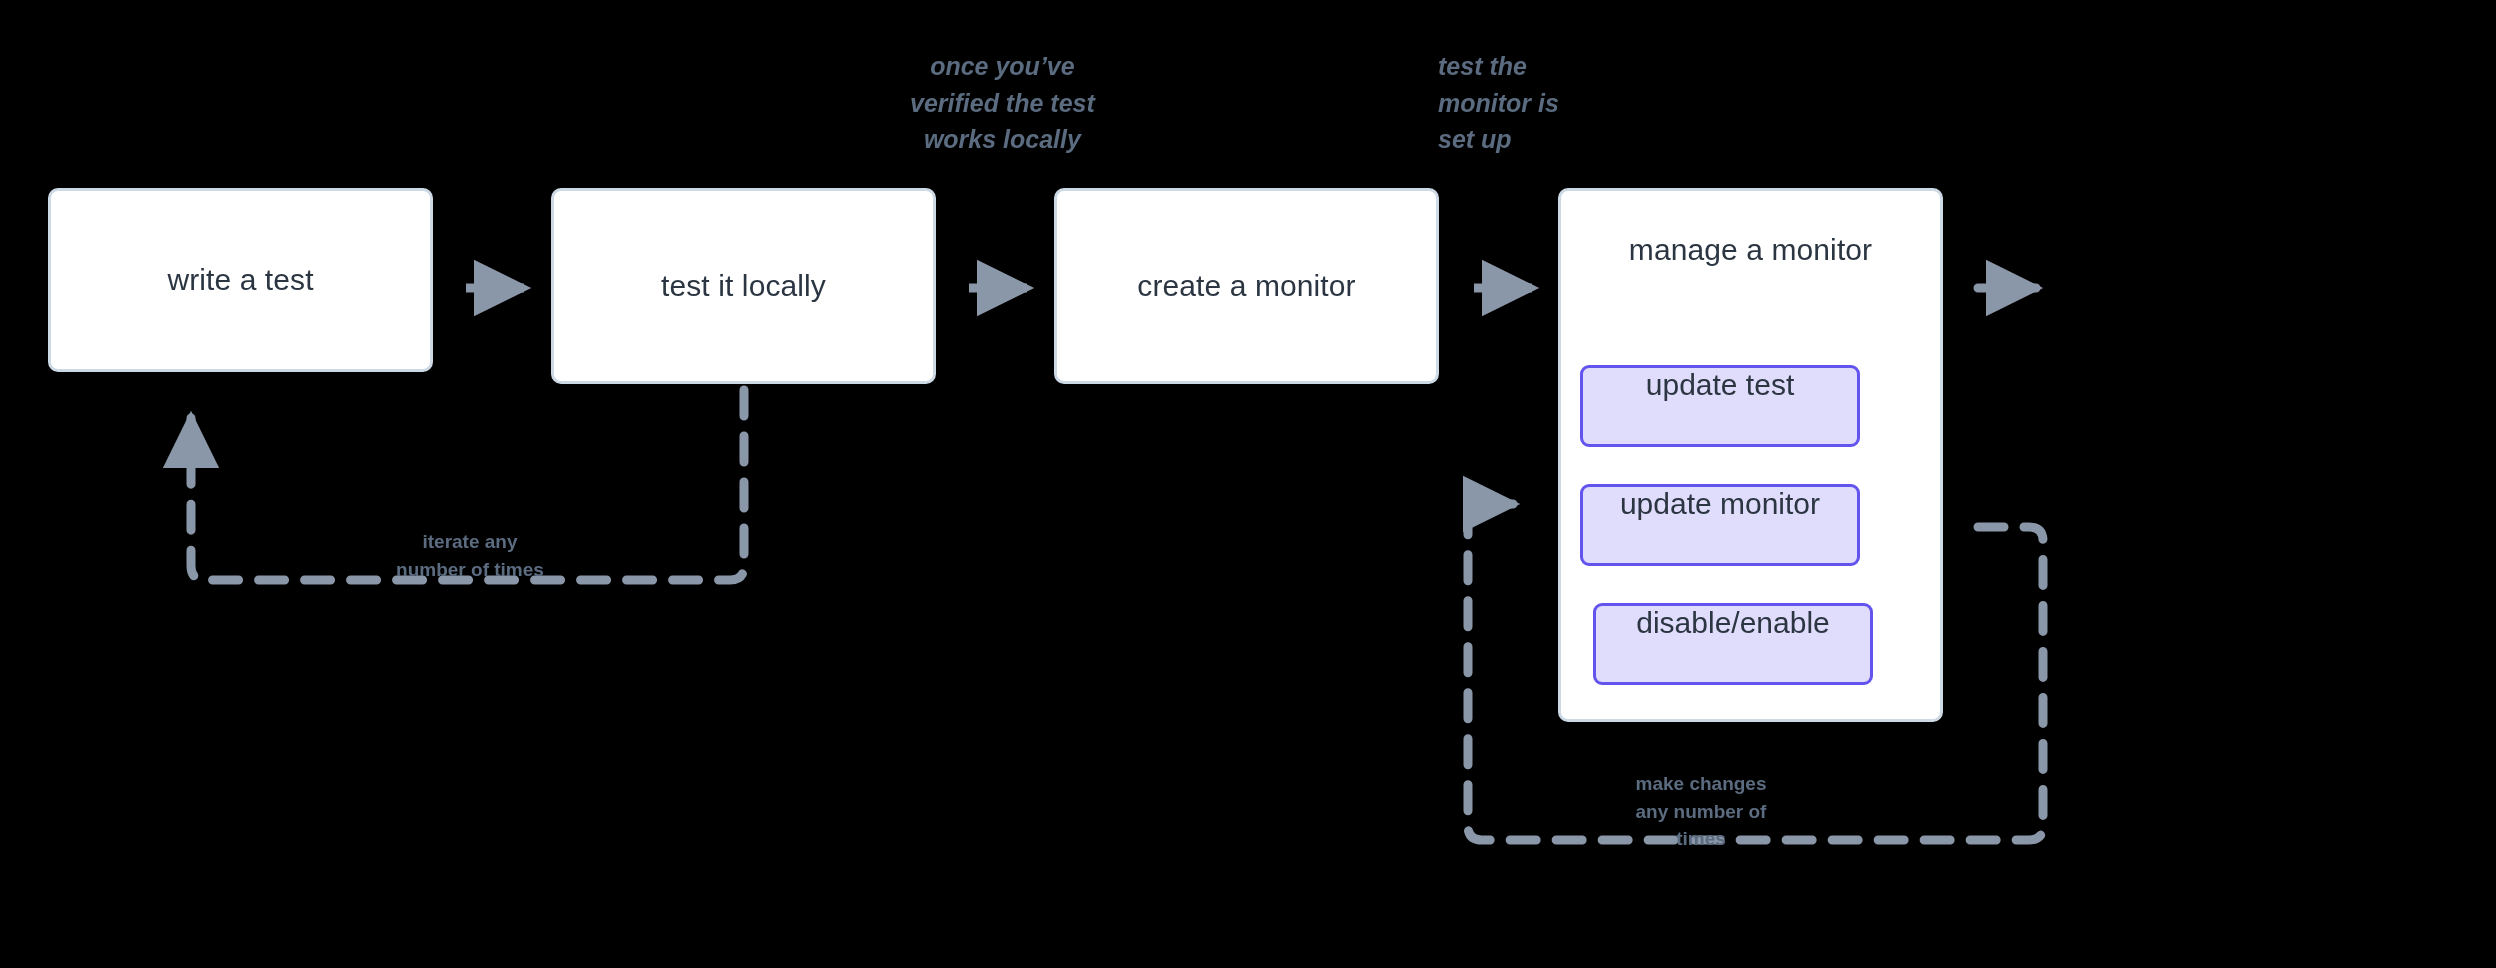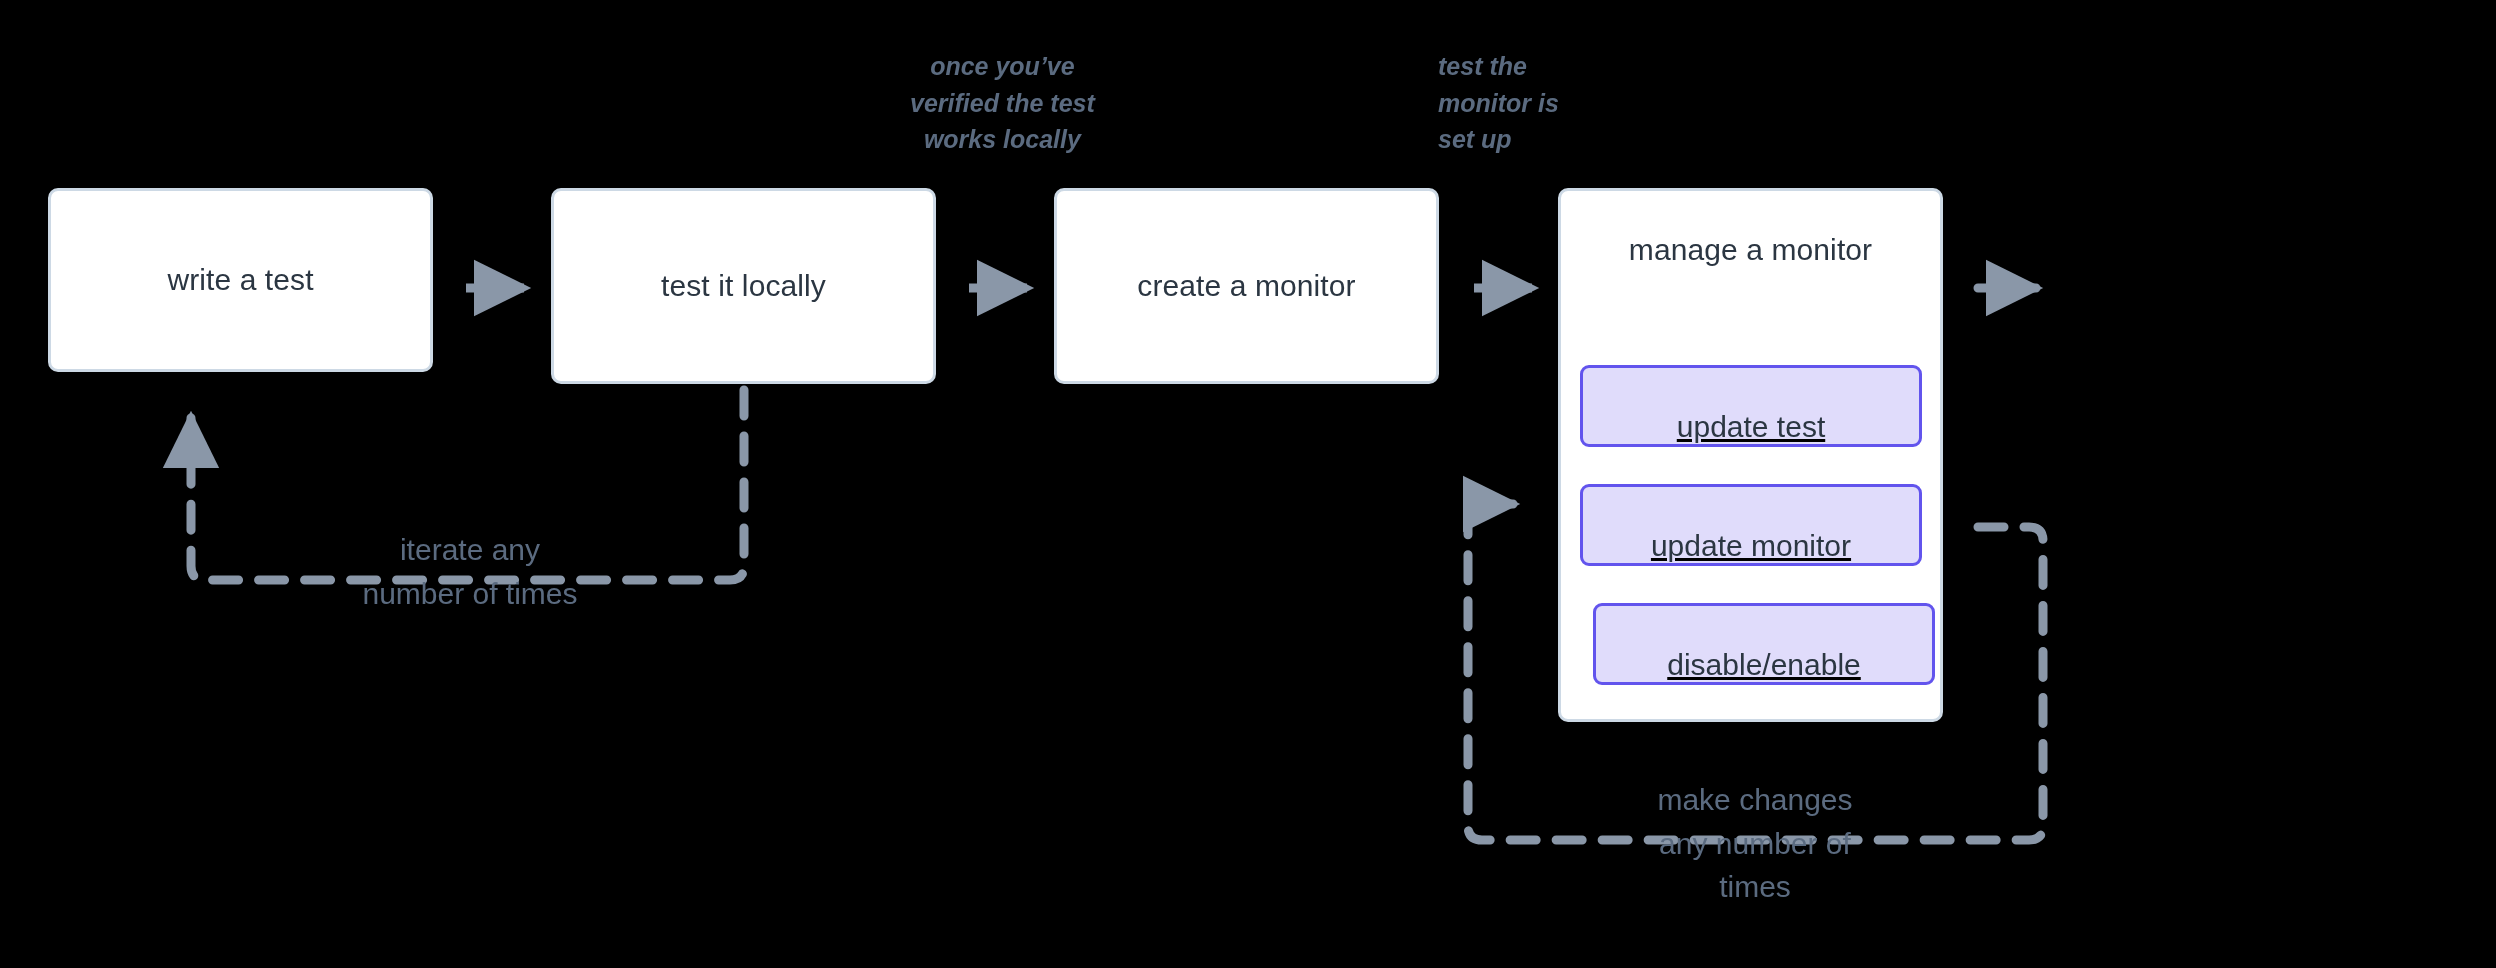--- a/index.html
+++ b/index.html
@@ -47,44 +47,43 @@
   .node.grouped {
     justify-content: flex-start;
     padding-top: 42px;
   }
   .subnode {
     box-sizing: border-box;
     background: #e0dcfb;
     border: 3px solid #6254ed;
     border-radius: 9px;
     display: flex;
-    align-items: flex-end;
+    align-items: flex-start;
     justify-content: center;
-    width: 342px;
+    width: 280px;
     height: 82px;
-    text-decoration: underline;
   }
   .subnode-label {
     font-size: 30px;
     color: #2b3642;
     white-space: nowrap;
   }
   .edge-note {
     position: absolute;
     font-size: 25px;
     font-style: italic;
     font-weight: bold;
     color: #5b6b80;
     line-height: 1.46;
     white-space: pre-line;
   }
   .loop-note {
     position: absolute;
-    font-size: 30px;
-    font-weight: normal;
+    font-size: 19px;
+    font-weight: bold;
     color: #5b6b80;
     line-height: 1.45;
     text-align: center;
     white-space: pre-line;
   }
 </style>
 </head>
 <body>
 
 <div id="canvas">
@@ -154,17 +153,17 @@
 verified the test
 works locally</div>
 
   <div class="edge-note" style="left:1438px; top:48px;">test the
 monitor is
 set up</div>
 
   <div class="loop-note" style="left:330px; top:528px; width:280px;">iterate any
 number of times</div>
 
-  <div class="loop-note" style="left:1615px; top:770px; width:280px;margin-top:8px;">make changes
+  <div class="loop-note" style="left:1561px; top:770px; width:280px;">make changes
 any number of
 times</div>
 
 </div>
 
 </body></html>

